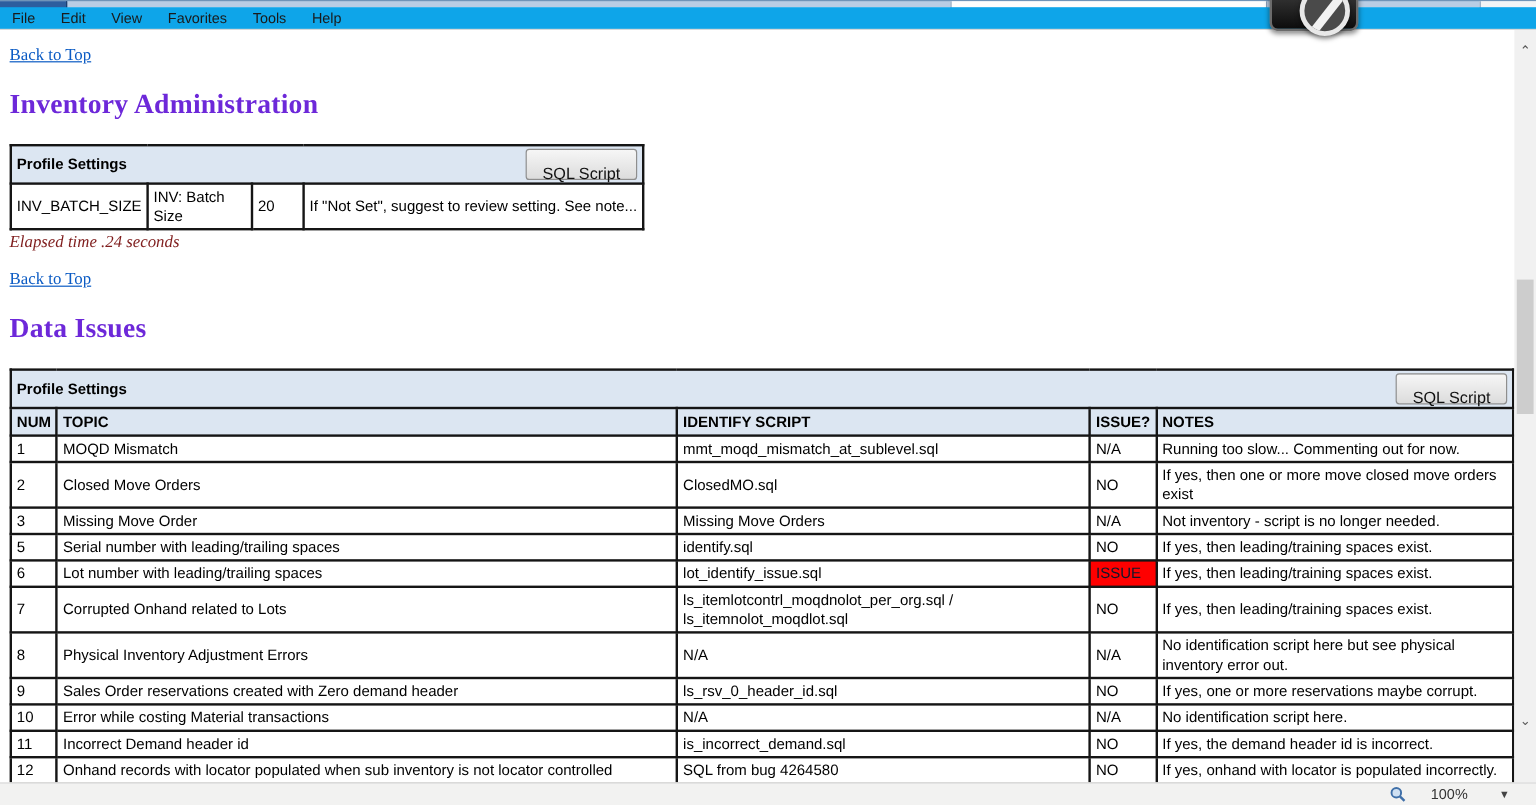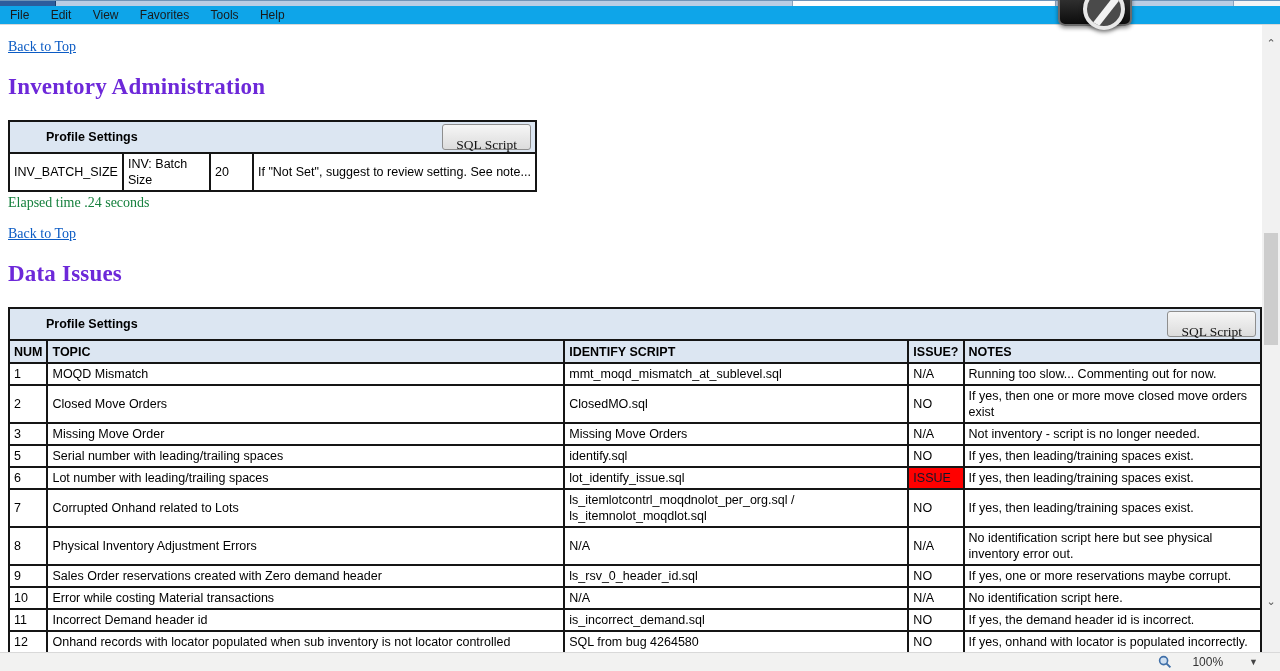--- a/index.html
+++ b/index.html
@@ -27,29 +27,29 @@
 
   
   .content { position:absolute; top:25px; left:0; width:1262px; height:627px; background:#fff;
              overflow:hidden; padding-left:8px; }
   a.top-link { display:inline-block; font-family:"Liberation Serif", serif; font-size:14px; color:#0b5bc4;
                text-decoration:underline; cursor:pointer; }
   .link1 { margin-top:14px; }
   .link2 { margin-top:15px; }
   h1.sec-head { font-family:"Liberation Serif", serif; font-size:23px; font-weight:bold; color:#6d28d9; margin-top:19px; letter-spacing:.2px; }
   .h1a { margin-top:20px; }
-  .elapsed { font-family:"Liberation Serif", serif; font-size:14px; color:#15803d; margin-top:3px; }
+  .elapsed { font-family:"Liberation Serif", serif; font-style:italic; font-size:14px; color:#7f1d1d; margin-top:3px; }
 
   
   table.rep { border-collapse:collapse; table-layout:fixed; margin-top:20px; font-size:12.5px; color:#000; }
   table.rep td, table.rep th { border:2px solid #151515; padding:2px 4px; vertical-align:middle; text-align:left; line-height:1.28; }
   table.rep tr.cap-row td { background:#dce6f2; padding:2px 4px; }
   .cap-inner { display:flex; align-items:center; justify-content:space-between; min-height:21px; }
-  .cap-label { font-weight:bold; font-size:12.5px;margin-left:32px; }
-  button.sql-btn { font-family:Liberation Serif, serif; font-size:13.5px; color:#111; padding:12px 13px; height:22px;
+  .cap-label { font-weight:bold; font-size:12.5px; }
+  button.sql-btn { font-family:Liberation Sans, sans-serif; font-size:13.5px; color:#111; padding:12px 13px; height:22px;
                    background:linear-gradient(#f6f6f6,#dcdcdc); border:1px solid #8e8e8e; border-radius:3px; cursor:pointer; }
   table.rep th { background:#dce6f2; font-weight:bold; font-size:12.5px; height:23px; }
   table.rep td.issue-cell { background:#ff0000; color:#ffffff; }
   #table1 td.c3 { white-space:nowrap; overflow:hidden; }
   #table1 tr.data-row td { height:23px; }
   #table2 tr.data-row td { height:21px; }
 
   
   .vscroll { position:absolute; top:25px; right:0; width:18px; height:627px; background:#f1f1f1; z-index:6; }
   .vscroll .arrow { position:absolute; left:0; width:18px; height:18px; color:#595959; font-size:11px; line-height:17px; text-align:center; }

